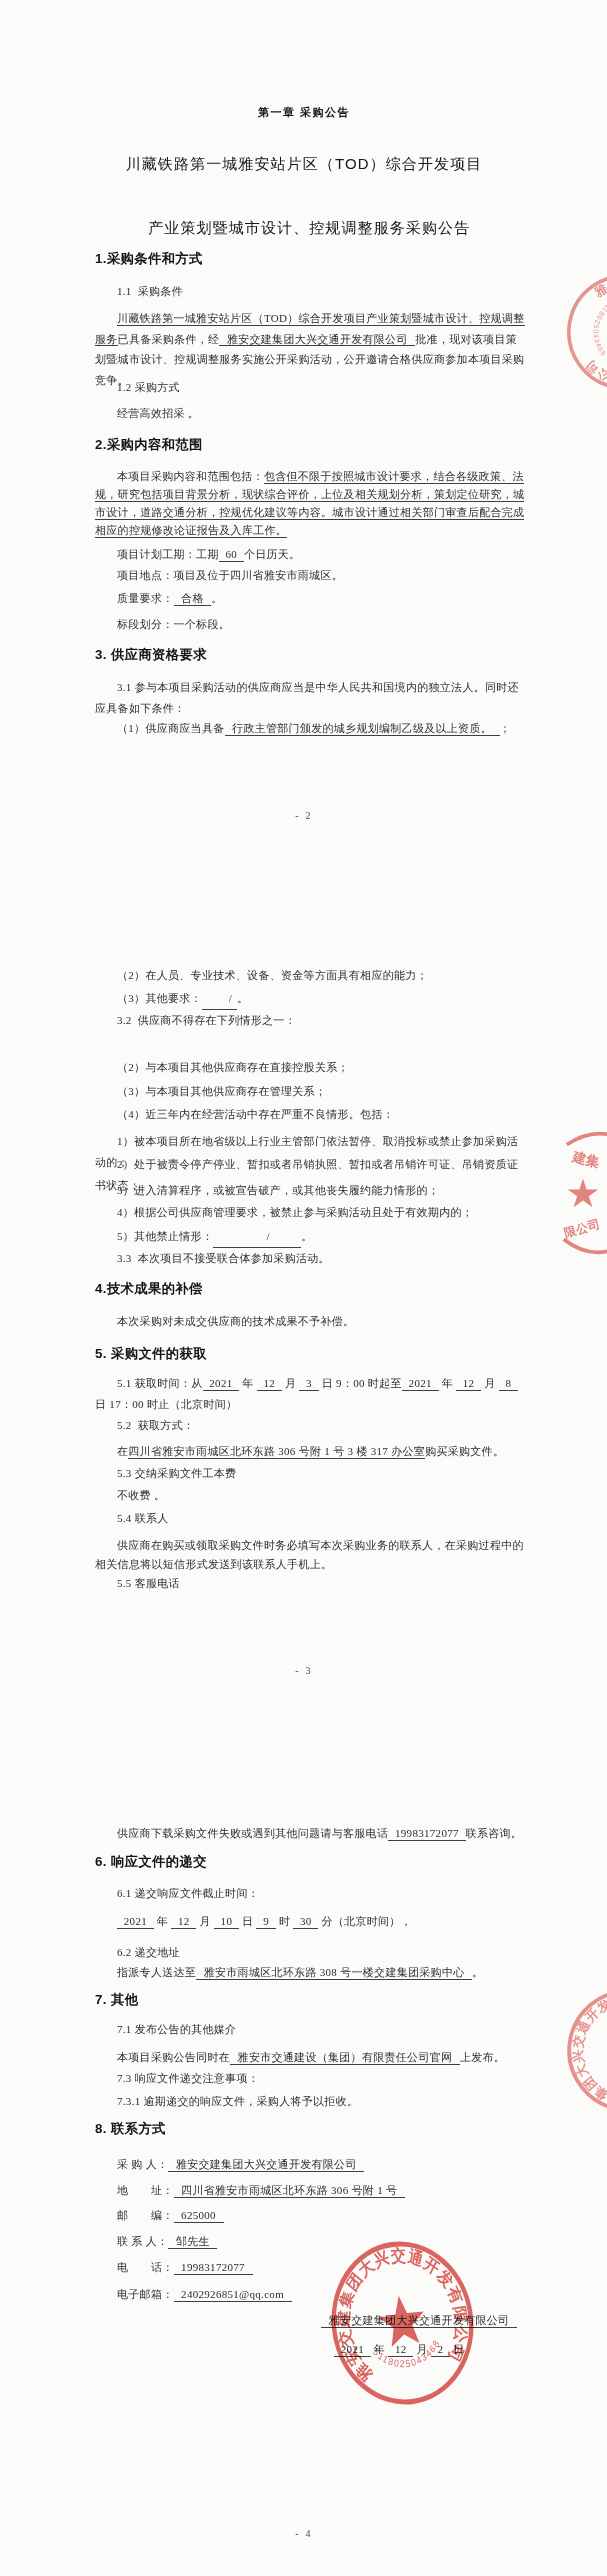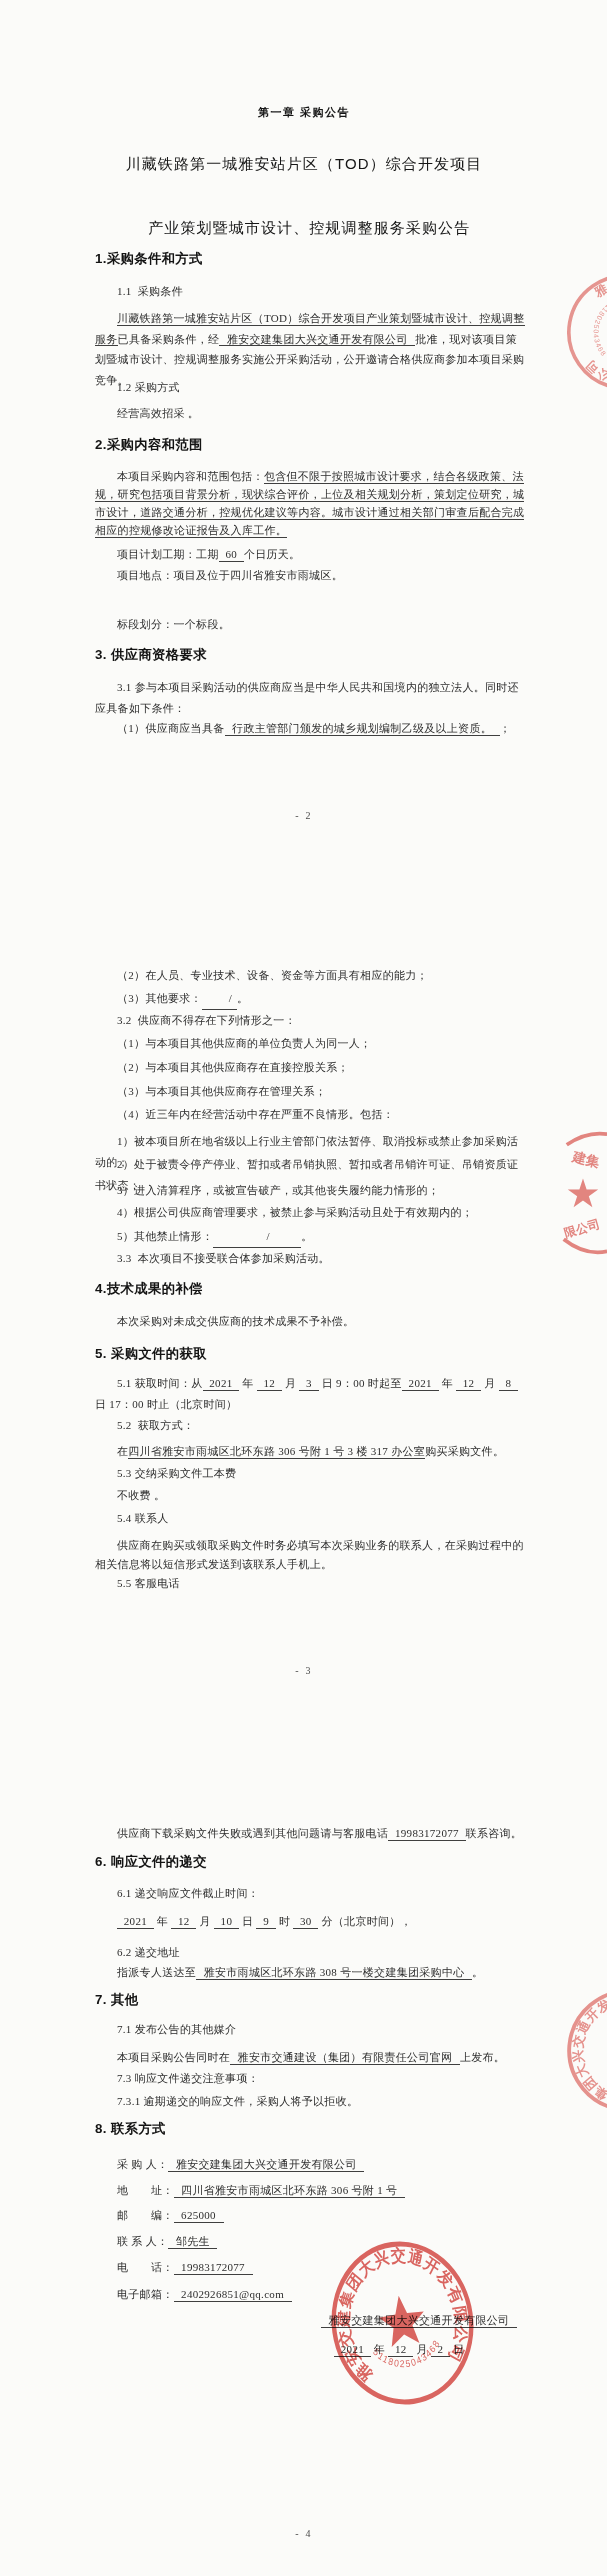--- a/index.html
+++ b/index.html
@@ -60,33 +60,33 @@
 
   <div class="line ind" style="top:377px">1.2 采购方式</div>
   <div class="line ind" style="top:403px">经营高效招采 。</div>
 
   <div class="line h" style="top:434px">2.采购内容和范围</div>
 
   <div class="line ind" style="top:467px;line-height:18px"><span>本项目采购内容和范围包括：</span><span class="u">包含但不限于按照城市设计要求，结合各级政策、法规，研究包括项目背景分析，现状综合评价，上位及相关规划分析，策划定位研究，城市设计，道路交通分析，控规优化建议等内容。城市设计通过相关部门审查后配合完成相应的控规修改论证报告及入库工作。</span></div>
 
   <div class="line ind" style="top:544px"><span>项目计划工期：工期</span><span class="u un">60</span><span>个日历天。</span></div>
   <div class="line ind" style="top:565px">项目地点：项目及位于四川省雅安市雨城区。</div>
+  <div class="line ind" style="top:588px"><span>质量要求：</span><span class="u uv">合格</span><span>。</span></div>
   <div class="line ind" style="top:614px">标段划分：一个标段。</div>
 
   <div class="line h" style="top:644px">3. 供应商资格要求</div>
   <div class="line ind" style="top:677px">3.1 参与本项目采购活动的供应商应当是中华人民共和国境内的独立法人。同时还应具备如下条件：</div>
   <div class="line ind" style="top:718px"><span>（1）供应商应当具备</span><span class="u uv">行政主管部门颁发的城乡规划编制乙级及以上资质。</span><span>；</span></div>
 
   <div class="pagenum" style="top:807px">- 2</div>
 
   <div class="line ind" style="top:965px">（2）在人员、专业技术、设备、资金等方面具有相应的能力；</div>
   <div class="line ind" style="top:988px"><span>（3）其他要求：</span><span class="u blank-s">/</span><span>。</span></div>
 
   <div class="line ind" style="top:1010px">3.2  供应商不得存在下列情形之一：</div>
-  <div class="line ind" style="top:1033px">（1）与本项目其他供应商的单位负责人为同一人；</div>
   <div class="line ind" style="top:1057px">（2）与本项目其他供应商存在直接控股关系；</div>
   <div class="line ind" style="top:1081px">（3）与本项目其他供应商存在管理关系；</div>
   <div class="line ind" style="top:1104px">（4）近三年内在经营活动中存在严重不良情形。包括：</div>
   <div class="line ind" style="top:1131px">1）被本项目所在地省级以上行业主管部门依法暂停、取消投标或禁止参加采购活动的；</div>
   <div class="line ind" style="top:1154px">2）处于被责令停产停业、暂扣或者吊销执照、暂扣或者吊销许可证、吊销资质证书状态；</div>
   <div class="line ind" style="top:1180px">3）进入清算程序，或被宣告破产，或其他丧失履约能力情形的；</div>
   <div class="line ind" style="top:1202px">4）根据公司供应商管理要求，被禁止参与采购活动且处于有效期内的；</div>
   <div class="line ind" style="top:1226px"><span>5）其他禁止情形：</span><span class="u blank-l">/</span><span>。</span></div>
   <div class="line ind" style="top:1248px">3.3  本次项目不接受联合体参加采购活动。</div>
 

